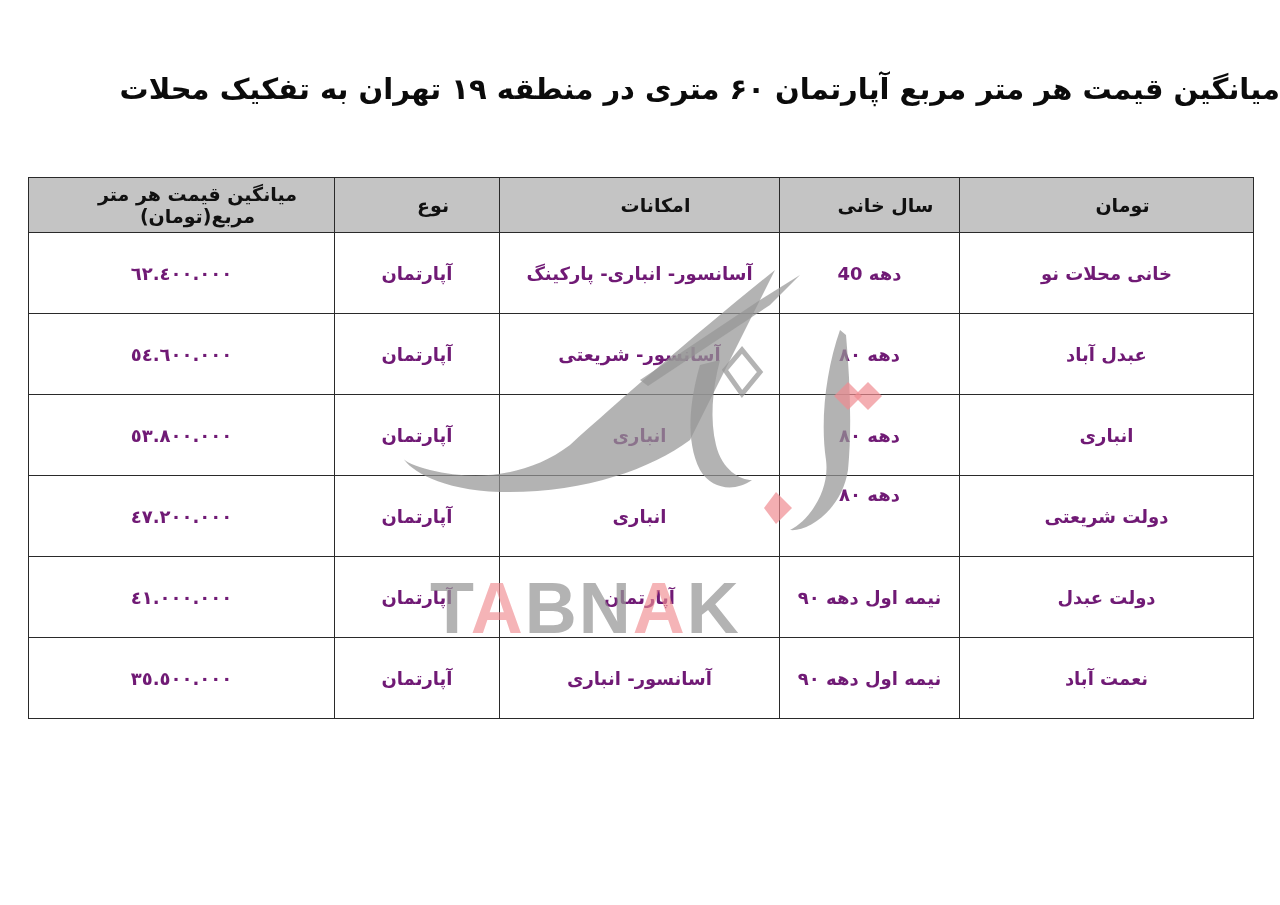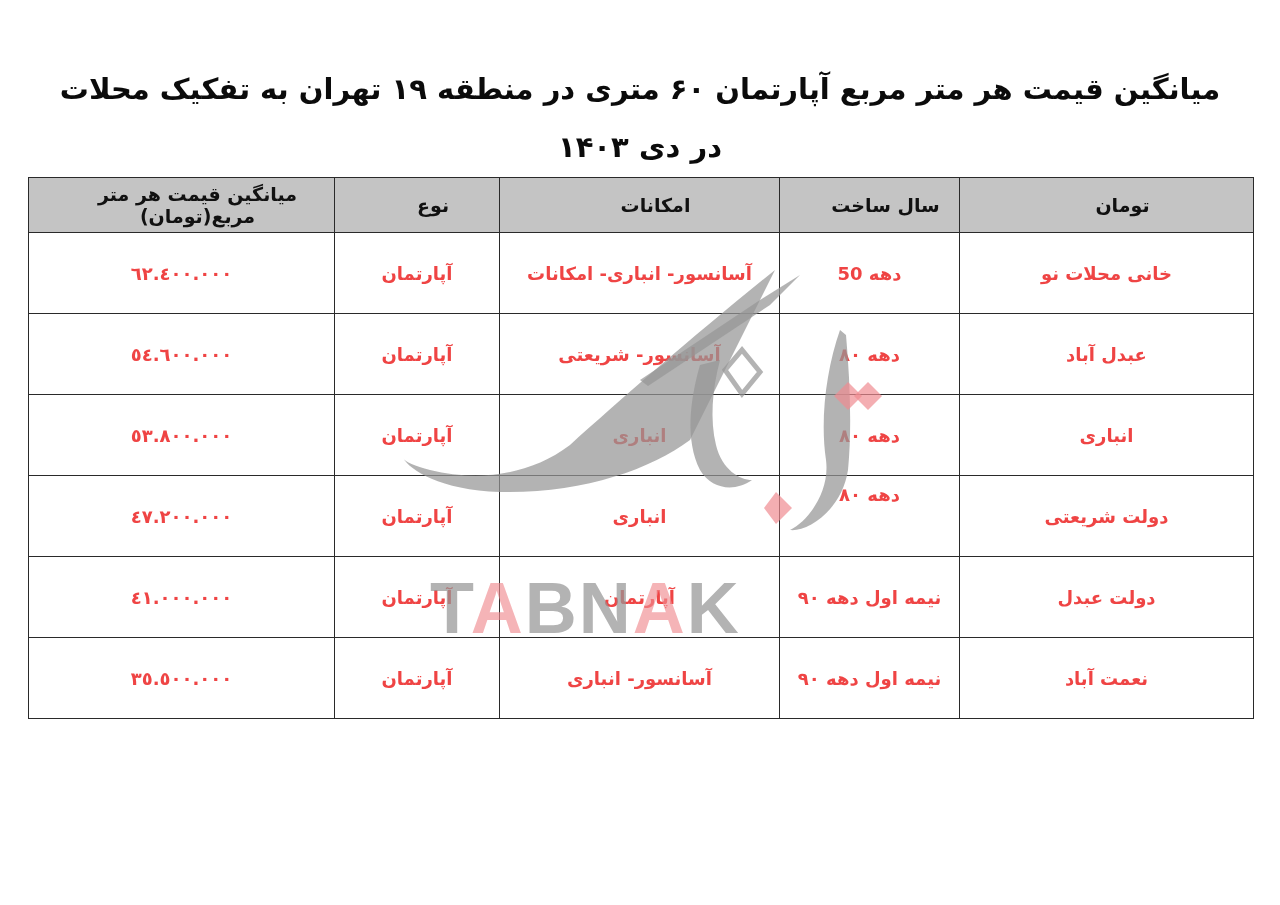--- a/index.html
+++ b/index.html
@@ -12,21 +12,20 @@
     body {
       position: relative;
       font-family: "DejaVu Sans", sans-serif;
       color: #111111;
     }
     .title-block {
       position: absolute;
       left: 0;
       top: 60px;
       width: 1280px;
-      text-align: center;
       direction: rtl;
     }
     .title-line {
       font-family: "DejaVu Sans", sans-serif;
       font-weight: 700;
       font-size: 29px;
       line-height: 58px;
       color: #0b0b0b;
       letter-spacing: -0.5px;
     }
@@ -52,21 +51,21 @@
     th {
       background: #c4c4c4;
       height: 55px;
       font-size: 19px;
       color: #111;
       padding-left: 32px;
     }
     td {
       height: 81px;
       font-size: 18px;
-      color: #ef4444;
+      color: #701a75;
       background: transparent;
     }
     td.price { font-size: 18px; letter-spacing: 1px; }
     td.build.top-align { vertical-align: top; padding-top: 8px; }
     col.c-hood { width: 294px; }
     col.c-year { width: 180px; }
     col.c-amen { width: 280px; }
     col.c-type { width: 165px; }
     col.c-price { width: 306px; }
 
@@ -89,46 +88,45 @@
       color: rgba(150,150,150,0.72);
       line-height: 1;
     }
     .wm-text .accent { color: rgba(240,140,145,0.65); }
   </style>
 </head>
 <body>
 
 <div class="title-block">
   <div class="title-line">میانگین قیمت هر متر مربع آپارتمان ۶۰ متری در منطقه ۱۹ تهران به تفکیک محلات</div>
-  <div class="title-line">در دی ۱۴۰۳</div>
 </div>
 
 <div class="table-wrap">
   <table>
     <colgroup>
       <col class="c-hood">
         <col class="c-year">
         <col class="c-amen">
         <col class="c-type">
         <col class="c-price">
     </colgroup>
     <thead>
       <tr>
         <th>تومان</th>
-        <th>سال ساخت</th>
+        <th>سال خانی</th>
         <th>امکانات</th>
         <th>نوع</th>
         <th>میانگین قیمت هر متر مربع(تومان)</th>
       </tr>
     </thead>
     <tbody>
       <tr>
         <td>خانی محلات نو</td>
-        <td>دهه 50</td>
-        <td>آسانسور- انباری- امکانات</td>
+        <td>دهه 40</td>
+        <td>آسانسور- انباری- پارکینگ</td>
         <td>آپارتمان</td>
         <td class="price">٦٢.٤٠٠.٠٠٠</td>
       </tr>
       <tr>
         <td>عبدل آباد</td>
         <td>دهه ۸۰</td>
         <td>آسانسور- شریعتی</td>
         <td>آپارتمان</td>
         <td class="price">٥٤.٦٠٠.٠٠٠</td>
       </tr>

